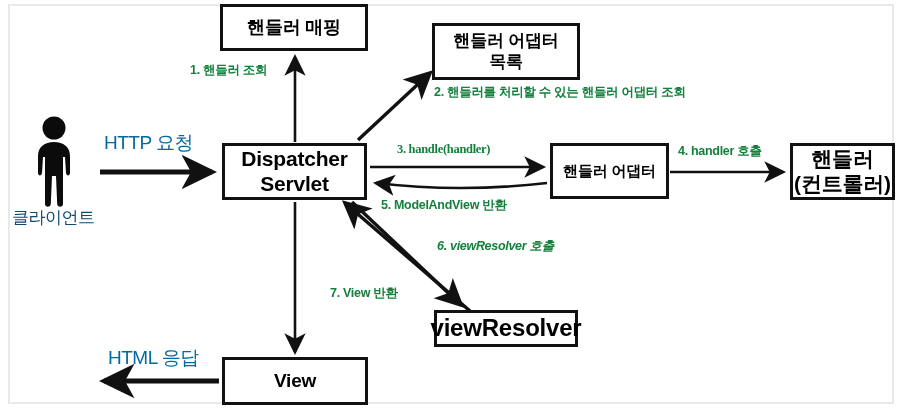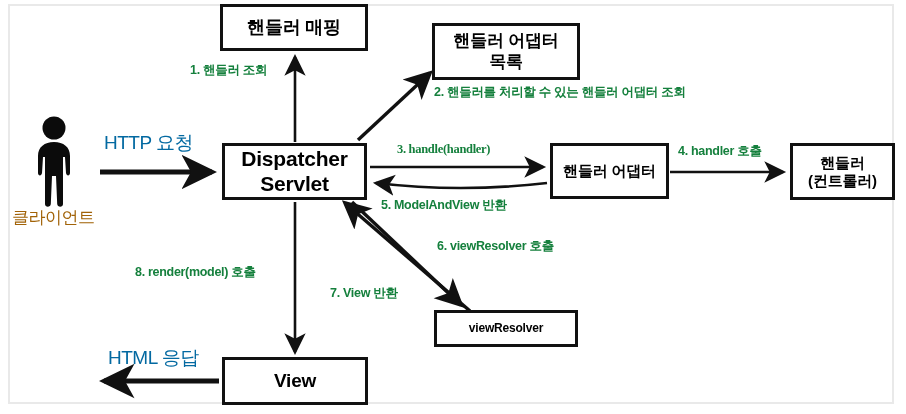--- a/index.html
+++ b/index.html
@@ -66,21 +66,21 @@
     position: absolute;
     color: #0369a1;
     font-weight: 400;
     font-size: 19px;
     letter-spacing: -0.5px;
     white-space: nowrap;
     line-height: 1.1;
   }
   .lbl-actor {
     position: absolute;
-    color: #a16207;
+    color: #0c4a6e;
     font-weight: 400;
     font-size: 17px;
     letter-spacing: -0.5px;
     white-space: nowrap;
   }
   #actor {
     position: absolute;
     left: 30px;
     top: 116px;
     width: 48px;
@@ -137,40 +137,39 @@
   <div class="node" style="left:220px; top:4px; width:148px; height:47px; font-size:18px;">핸들러 매핑</div>
 
   <div class="node" style="left:432px; top:23px; width:148px; height:57px; font-size:17px;">핸들러 어댑터
 목록</div>
 
   <div class="node" style="left:222px; top:143px; width:145px; height:57px; font-size:21px;">Dispatcher
 Servlet</div>
 
   <div class="node" style="left:550px; top:143px; width:119px; height:56px; font-size:15px;">핸들러 어댑터</div>
 
-  <div class="node" style="left:790px; top:143px; width:105px; height:57px; font-size:15px;">핸들러
+  <div class="node" style="left:790px; top:143px; width:105px; height:57px; font-size:21px;">핸들러
 (컨트롤러)</div>
 
-  <div class="node" style="left:434px; top:310px; width:144px; height:37px; font-size:12px;">viewResolver</div>
+  <div class="node" style="left:434px; top:310px; width:144px; height:37px; font-size:24px;">viewResolver</div>
 
   <div class="node" style="left:222px; top:357px; width:146px; height:48px; font-size:19px;">View</div>
 
   <div class="lbl-light" style="left:104px; top:133px;">HTTP 요청</div>
 
   <div class="lbl-light" style="left:108px; top:348px;text-align:right;">HTML 응답</div>
 
   <div class="lbl" style="left:190px; top:64px;">1. 핸들러 조회</div>
 
   <div class="lbl" style="left:434px; top:86px;">2. 핸들러를 처리할 수 있는 핸들러 어댑터 조회</div>
 
   <div class="lbl" style="left:397px; top:143px;font-family:Liberation Serif, serif;">3. handle(handler)</div>
 
   <div class="lbl" style="left:678px; top:145px;">4. handler 호출</div>
 
   <div class="lbl" style="left:381px; top:199px;">5. ModelAndView 반환</div>
 
-  <div class="lbl" style="left:437px; top:240px;">6. viewResolver 호출</div>
+  <div class="lbl" style="left:437px; top:240px;font-style:italic;">6. viewResolver 호출</div>
 
   <div class="lbl" style="left:330px; top:287px;">7. View 반환</div>
 
-  <div class="lbl" style="left:135px; top:266px;">8. render(model) 호출</div>
 
 </div>
 
 </body></html>

